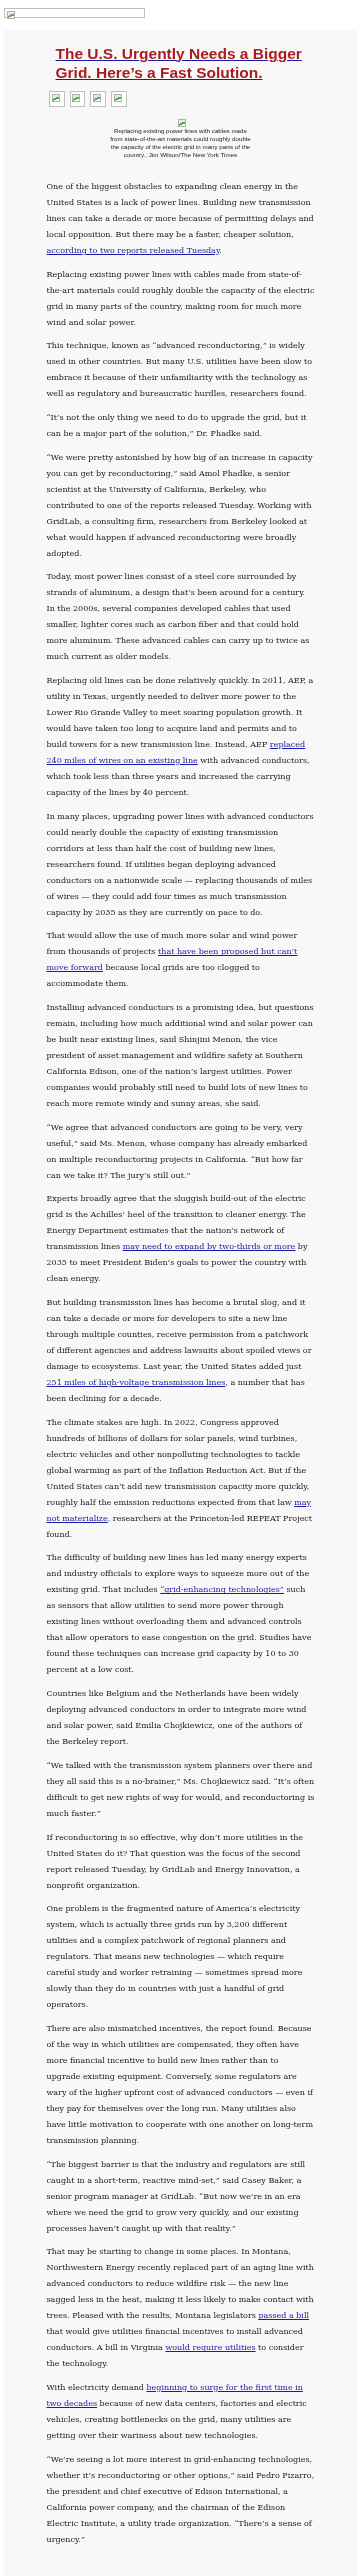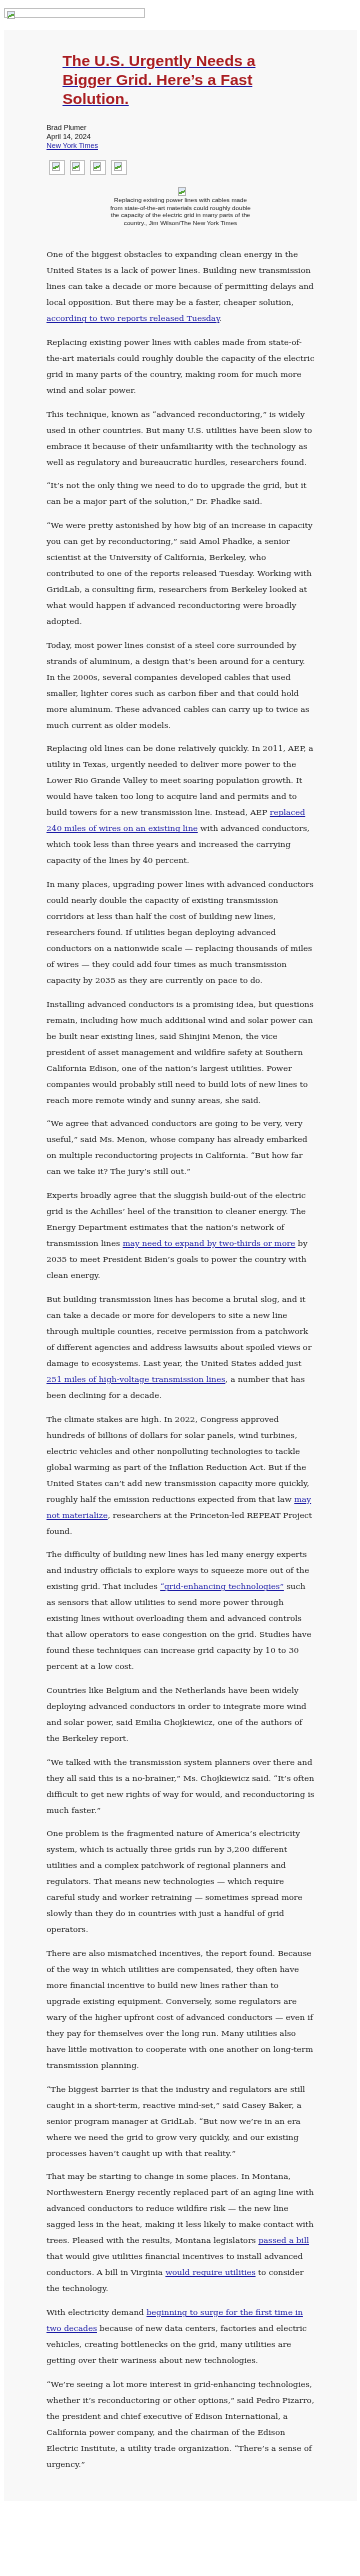--- a/index.html
+++ b/index.html
@@ -3,21 +3,21 @@
 <meta charset="utf-8">
 <style>
   html, body { margin: 0; padding: 0; background: #ffffff; }
   body { width: 361px; font-family: "DejaVu Serif", "Liberation Serif", serif; color: #111; }
   .broken-img { display: inline-block; border: 0.5px solid #c0c0c0; box-sizing: border-box; position: relative; background: #fff; }
   .broken-img::before { content: ""; position: absolute; left: 1.5px; top: 1.5px; width: 6.2px; height: 6.7px;
     background: linear-gradient(160deg, #dfe9f7 0 45%, #5aa83c 46% 70%, #ffffff 71%); border: 0.5px solid #b0b0b0; }
   .banner { margin: 8.2px 4.1px 0 4.1px; width: 141px; height: 10.3px; }
   .wrap { margin: 9.3px 4.1px 0 4.1px; background: #f8f8f8; padding: 0 0 20.6px 0; }
   .inner { width: 268px; margin: 0 auto; padding-top: 5.2px; }
-  h1.title { margin: 16px; font-family: "Liberation Sans", "DejaVu Sans", sans-serif; font-weight: bold; font-size: 15.5px; line-height: 19px; }
+  h1.title { margin: 9px; font-family: "Liberation Sans", "DejaVu Sans", sans-serif; font-weight: bold; font-size: 15.5px; line-height: 19px; }
   h1.title a { color: #a91d22; text-decoration: underline; text-decoration-color: #1a1aa6; text-decoration-thickness: 1px; }
   .meta { margin-top: 15.5px; font-family: "Liberation Sans", "DejaVu Sans", sans-serif; font-size: 7.2px; line-height: 8.8px; color: #111; }
   .meta a { color: #1a1aa6; }
   .share { margin-top: 9.3px; padding-left: 2.6px; display: flex; gap: 5.2px; }
   .share .broken-img { width: 15.5px; height: 15.5px; }
   .dek { margin-top: 13.4px; font-family: "Liberation Sans", "DejaVu Sans", sans-serif; font-style: italic; font-size: 10px; line-height: 15px; color: #111; }
   .figure { margin: 10.3px auto 0 auto; width: 144px; text-align: center; font-family: "Liberation Sans", "DejaVu Sans", sans-serif; font-size: 6.2px; line-height: 7.7px; color: #222; }
   .figure .fig-img { width: 8.2px; height: 8.2px; border: none; background: transparent; margin-bottom: 0.5px; }
   .body { margin-top: 20.6px; }
   .body p { margin: 0 0 7.7px 0; font-size: 8px; line-height: 16px; color: #1b1b1b; }
@@ -29,25 +29,20 @@
 
 
 <div class="broken-img banner"></div>
 
 <div class="wrap">
   <div class="inner">
     <h1 class="title">
       <a href="#">The U.S. Urgently Needs a Bigger Grid. Here’s a Fast Solution.</a>
     </h1>
 
-    <div class="meta">
-      <div>Brad Plumer</div>
-      <div>April 14, 2024</div>
-      <a href="#">New York Times</a>
-    </div>
 
     <div class="share">
       <span class="broken-img"></span>
       <span class="broken-img"></span>
       <span class="broken-img"></span>
       <span class="broken-img"></span>
     </div>
 
 
     <div class="figure">
@@ -57,28 +52,30 @@
 
     <div class="body" id="article-body">
         <p>One of the biggest obstacles to expanding clean energy in the United States is a lack of power lines. Building new transmission lines can take a decade or more because of permitting delays and local opposition. But there may be a faster, cheaper solution, <a href="#">according to two reports released Tuesday</a>.</p>
         <p>Replacing existing power lines with cables made from state-of-the-art materials could roughly double the capacity of the electric grid in many parts of the country, making room for much more wind and solar power.</p>
         <p>This technique, known as “advanced reconductoring,” is widely used in other countries. But many U.S. utilities have been slow to embrace it because of their unfamiliarity with the technology as well as regulatory and bureaucratic hurdles, researchers found.</p>
         <p>“It’s not the only thing we need to do to upgrade the grid, but it can be a major part of the solution,” Dr. Phadke said.</p>
         <p>“We were pretty astonished by how big of an increase in capacity you can get by reconductoring,” said Amol Phadke, a senior scientist at the University of California, Berkeley, who contributed to one of the reports released Tuesday. Working with GridLab, a consulting firm, researchers from Berkeley looked at what would happen if advanced reconductoring were broadly adopted.</p>
         <p>Today, most power lines consist of a steel core surrounded by strands of aluminum, a design that’s been around for a century. In the 2000s, several companies developed cables that used smaller, lighter cores such as carbon fiber and that could hold more aluminum. These advanced cables can carry up to twice as much current as older models.</p>
         <p>Replacing old lines can be done relatively quickly. In 2011, AEP, a utility in Texas, urgently needed to deliver more power to the Lower Rio Grande Valley to meet soaring population growth. It would have taken too long to acquire land and permits and to build towers for a new transmission line. Instead, AEP <a href="#">replaced 240 miles of wires on an existing line</a> with advanced conductors, which took less than three years and increased the carrying capacity of the lines by 40 percent.</p>
         <p>In many places, upgrading power lines with advanced conductors could nearly double the capacity of existing transmission corridors at less than half the cost of building new lines, researchers found. If utilities began deploying advanced conductors on a nationwide scale — replacing thousands of miles of wires — they could add four times as much transmission capacity by 2035 as they are currently on pace to do.</p>
+        <p>That would allow the use of much more solar and wind power from thousands of projects <a href="#">that have been proposed but can’t move forward</a> because local grids are too clogged to accommodate them.</p>
         <p>Installing advanced conductors is a promising idea, but questions remain, including how much additional wind and solar power can be built near existing lines, said Shinjini Menon, the vice president of asset management and wildfire safety at Southern California Edison, one of the nation’s largest utilities. Power companies would probably still need to build lots of new lines to reach more remote windy and sunny areas, she said.</p>
         <p>“We agree that advanced conductors are going to be very, very useful,” said Ms. Menon, whose company has already embarked on multiple reconductoring projects in California. “But how far can we take it? The jury’s still out.”</p>
         <p>Experts broadly agree that the sluggish build-out of the electric grid is the Achilles’ heel of the transition to cleaner energy. The Energy Department estimates that the nation’s network of transmission lines <a href="#">may need to expand by two-thirds or more</a> by 2035 to meet President Biden’s goals to power the country with clean energy.</p>
         <p>But building transmission lines has become a brutal slog, and it can take a decade or more for developers to site a new line through multiple counties, receive permission from a patchwork of different agencies and address lawsuits about spoiled views or damage to ecosystems. Last year, the United States added just <a href="#">251 miles of high-voltage transmission lines</a>, a number that has been declining for a decade.</p>
         <p>The climate stakes are high. In 2022, Congress approved hundreds of billions of dollars for solar panels, wind turbines, electric vehicles and other nonpolluting technologies to tackle global warming as part of the Inflation Reduction Act. But if the United States can’t add new transmission capacity more quickly, roughly half the emission reductions expected from that law <a href="#">may not materialize</a>, researchers at the Princeton-led REPEAT Project found.</p>
         <p>The difficulty of building new lines has led many energy experts and industry officials to explore ways to squeeze more out of the existing grid. That includes <a href="#">“grid-enhancing technologies”</a> such as sensors that allow utilities to send more power through existing lines without overloading them and advanced controls that allow operators to ease congestion on the grid. Studies have found these techniques can increase grid capacity by 10 to 30 percent at a low cost.</p>
         <p>Countries like Belgium and the Netherlands have been widely deploying advanced conductors in order to integrate more wind and solar power, said Emilia Chojkiewicz, one of the authors of the Berkeley report.</p>
         <p>“We talked with the transmission system planners over there and they all said this is a no-brainer,” Ms. Chojkiewicz said. “It’s often difficult to get new rights of way for would, and reconductoring is much faster.”</p>
+        <p>If reconductoring is so effective, why don’t more utilities in the United States do it? That question was the focus of the second report released Tuesday, by GridLab and Energy Innovation, a nonprofit organization.</p>
         <p>One problem is the fragmented nature of America’s electricity system, which is actually three grids run by 3,200 different utilities and a complex patchwork of regional planners and regulators. That means new technologies — which require careful study and worker retraining — sometimes spread more slowly than they do in countries with just a handful of grid operators.</p>
         <p>There are also mismatched incentives, the report found. Because of the way in which utilities are compensated, they often have more financial incentive to build new lines rather than to upgrade existing equipment. Conversely, some regulators are wary of the higher upfront cost of advanced conductors — even if they pay for themselves over the long run. Many utilities also have little motivation to cooperate with one another on long-term transmission planning.</p>
         <p>“The biggest barrier is that the industry and regulators are still caught in a short-term, reactive mind-set,” said Casey Baker, a senior program manager at GridLab. “But now we’re in an era where we need the grid to grow very quickly, and our existing processes haven’t caught up with that reality.”</p>
         <p>That may be starting to change in some places. In Montana, Northwestern Energy recently replaced part of an aging line with advanced conductors to reduce wildfire risk — the new line sagged less in the heat, making it less likely to make contact with trees. Pleased with the results, Montana legislators <a href="#">passed a bill</a> that would give utilities financial incentives to install advanced conductors. A bill in Virginia <a href="#">would require utilities</a> to consider the technology.</p>
         <p>With electricity demand <a href="#">beginning to surge for the first time in two decades</a> because of new data centers, factories and electric vehicles, creating bottlenecks on the grid, many utilities are getting over their wariness about new technologies.</p>
         <p>“We’re seeing a lot more interest in grid-enhancing technologies, whether it’s reconductoring or other options,” said Pedro Pizarro, the president and chief executive of Edison International, a California power company, and the chairman of the Edison Electric Institute, a utility trade organization. “There’s a sense of urgency.”</p>
       </div>
 
   </div>
 

